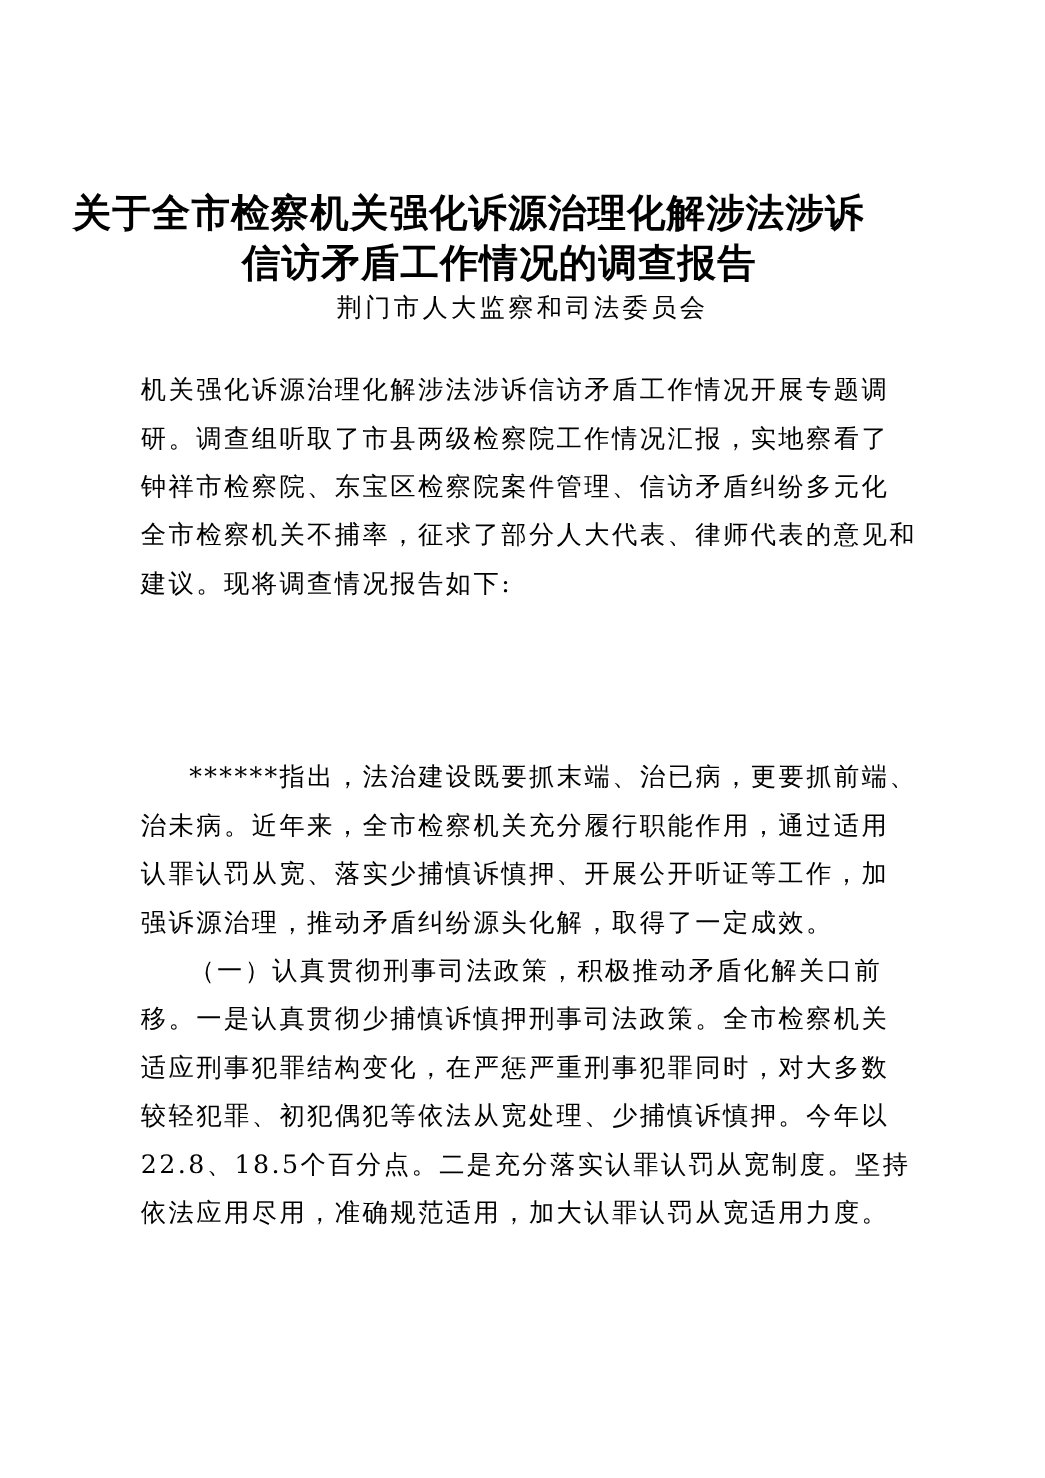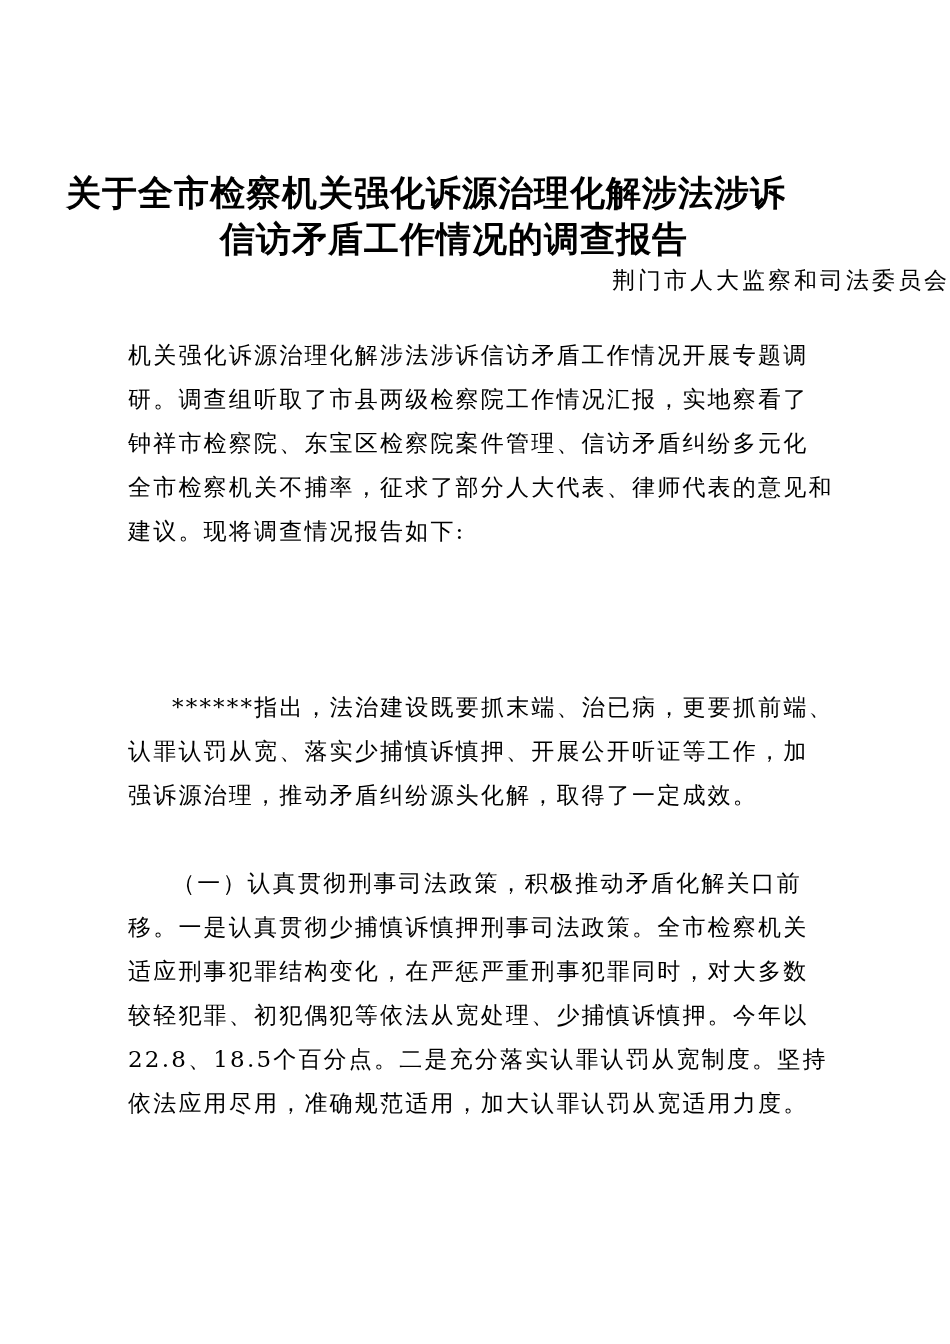--- a/index.html
+++ b/index.html
@@ -21,35 +21,35 @@
       top: 0;
       width: 950px;
       height: 1344px;
       background: #ffffff;
     }
     .title {
       position: absolute;
       left: 0;
       width: 852px;
       text-align: center;
-      font-family: Liberation Serif, serif;
+      font-family: Liberation Sans, sans-serif;
       font-weight: bold;
       font-size: 35px;
       letter-spacing: 1px;
       line-height: 44px;
       white-space: nowrap;
     }
     .title.l1 { top: 172px; }
     .title.l2 { top: 218px; margin-left: 28px; }
     .subtitle {
       position: absolute;
       left: 0;
       width: 950px;
       top: 262px;
-      text-align: right;
+      text-align: center;
       font-size: 23px;
       letter-spacing: 3px;
       line-height: 36px;
       white-space: nowrap;
     }
     .body-text {
       position: absolute;
       left: 128px;
       width: 700px;
       font-size: 23px;
@@ -86,20 +86,21 @@
     <span class="line">机关强化诉源治理化解涉法涉诉信访矛盾工作情况开展专题调</span>
     <span class="line">研。调查组听取了市县两级检察院工作情况汇报，实地察看了</span>
     <span class="line">钟祥市检察院、东宝区检察院案件管理、信访矛盾纠纷多元化</span>
     <span class="line">全市检察机关不捕率，征求了部分人大代表、律师代表的意见和</span>
     <span class="line">建议。现将调查情况报告如下:</span>
   </div>
 
 
   <div class="body-text p2">
     <span class="line indent">******指出，法治建设既要抓末端、治已病，更要抓前端、</span>
+    <span class="line">治未病。近年来，全市检察机关充分履行职能作用，通过适用</span>
     <span class="line">认罪认罚从宽、落实少捕慎诉慎押、开展公开听证等工作，加</span>
     <span class="line">强诉源治理，推动矛盾纠纷源头化解，取得了一定成效。</span>
   </div>
 
   <div class="body-text p3">
     <span class="line indent">（一）认真贯彻刑事司法政策，积极推动矛盾化解关口前</span>
     <span class="line">移。一是认真贯彻少捕慎诉慎押刑事司法政策。全市检察机关</span>
     <span class="line">适应刑事犯罪结构变化，在严惩严重刑事犯罪同时，对大多数</span>
     <span class="line">较轻犯罪、初犯偶犯等依法从宽处理、少捕慎诉慎押。今年以</span>
     <span class="line">22.8、18.5个百分点。二是充分落实认罪认罚从宽制度。坚持</span>

